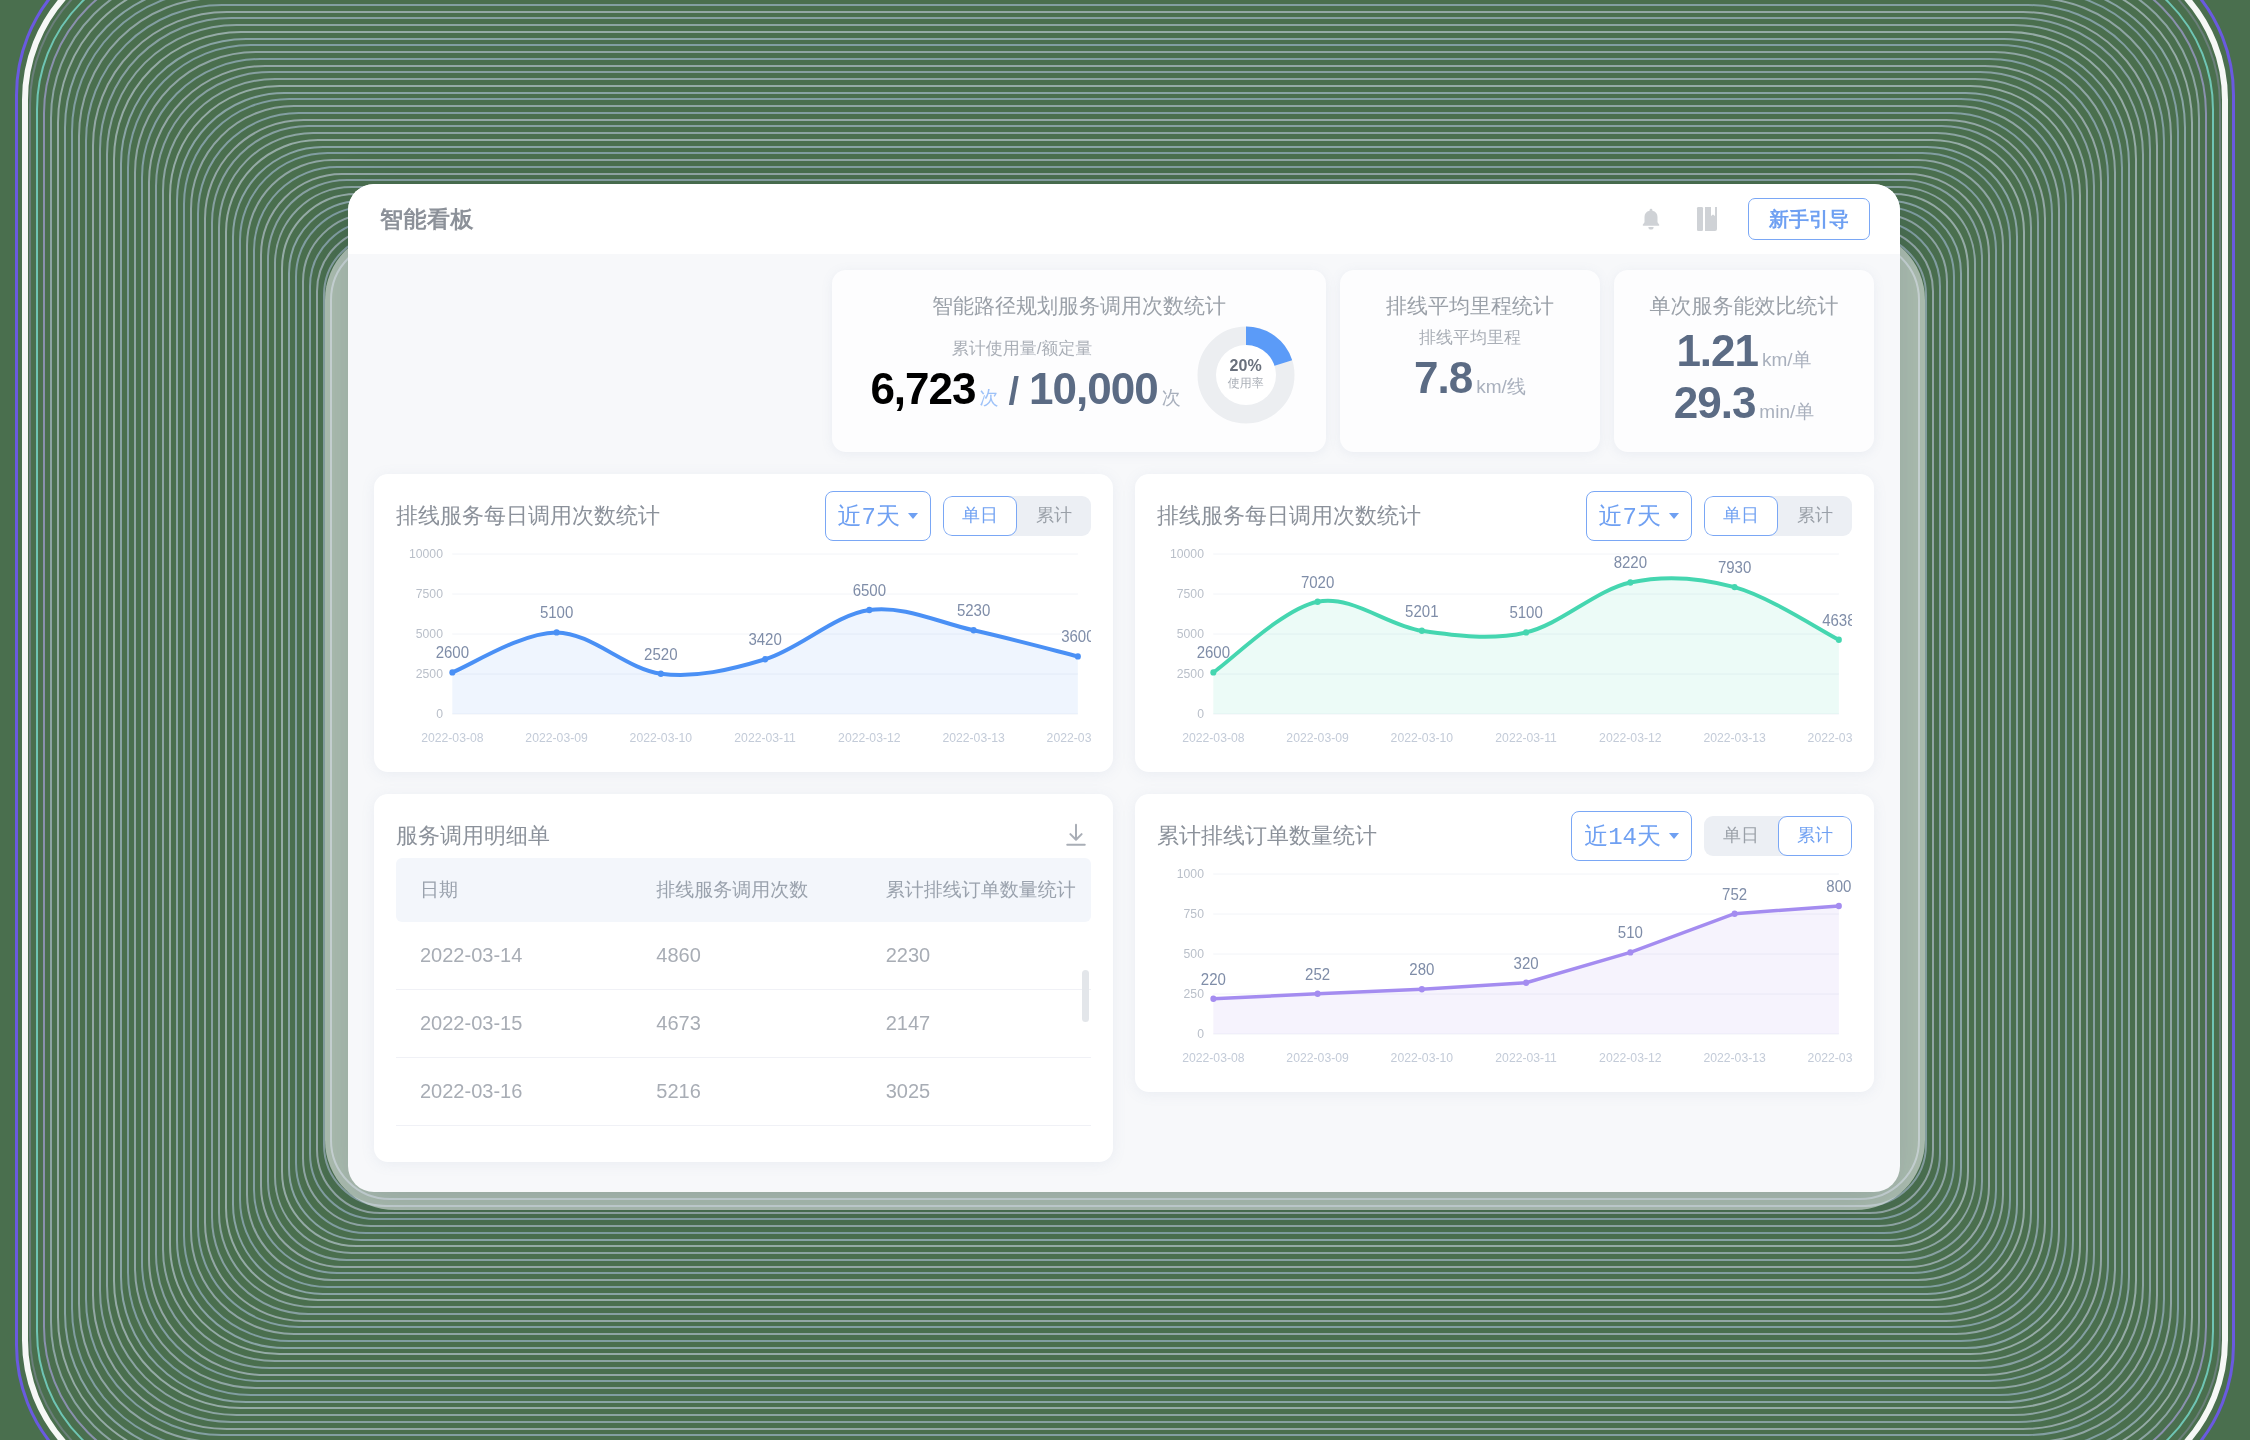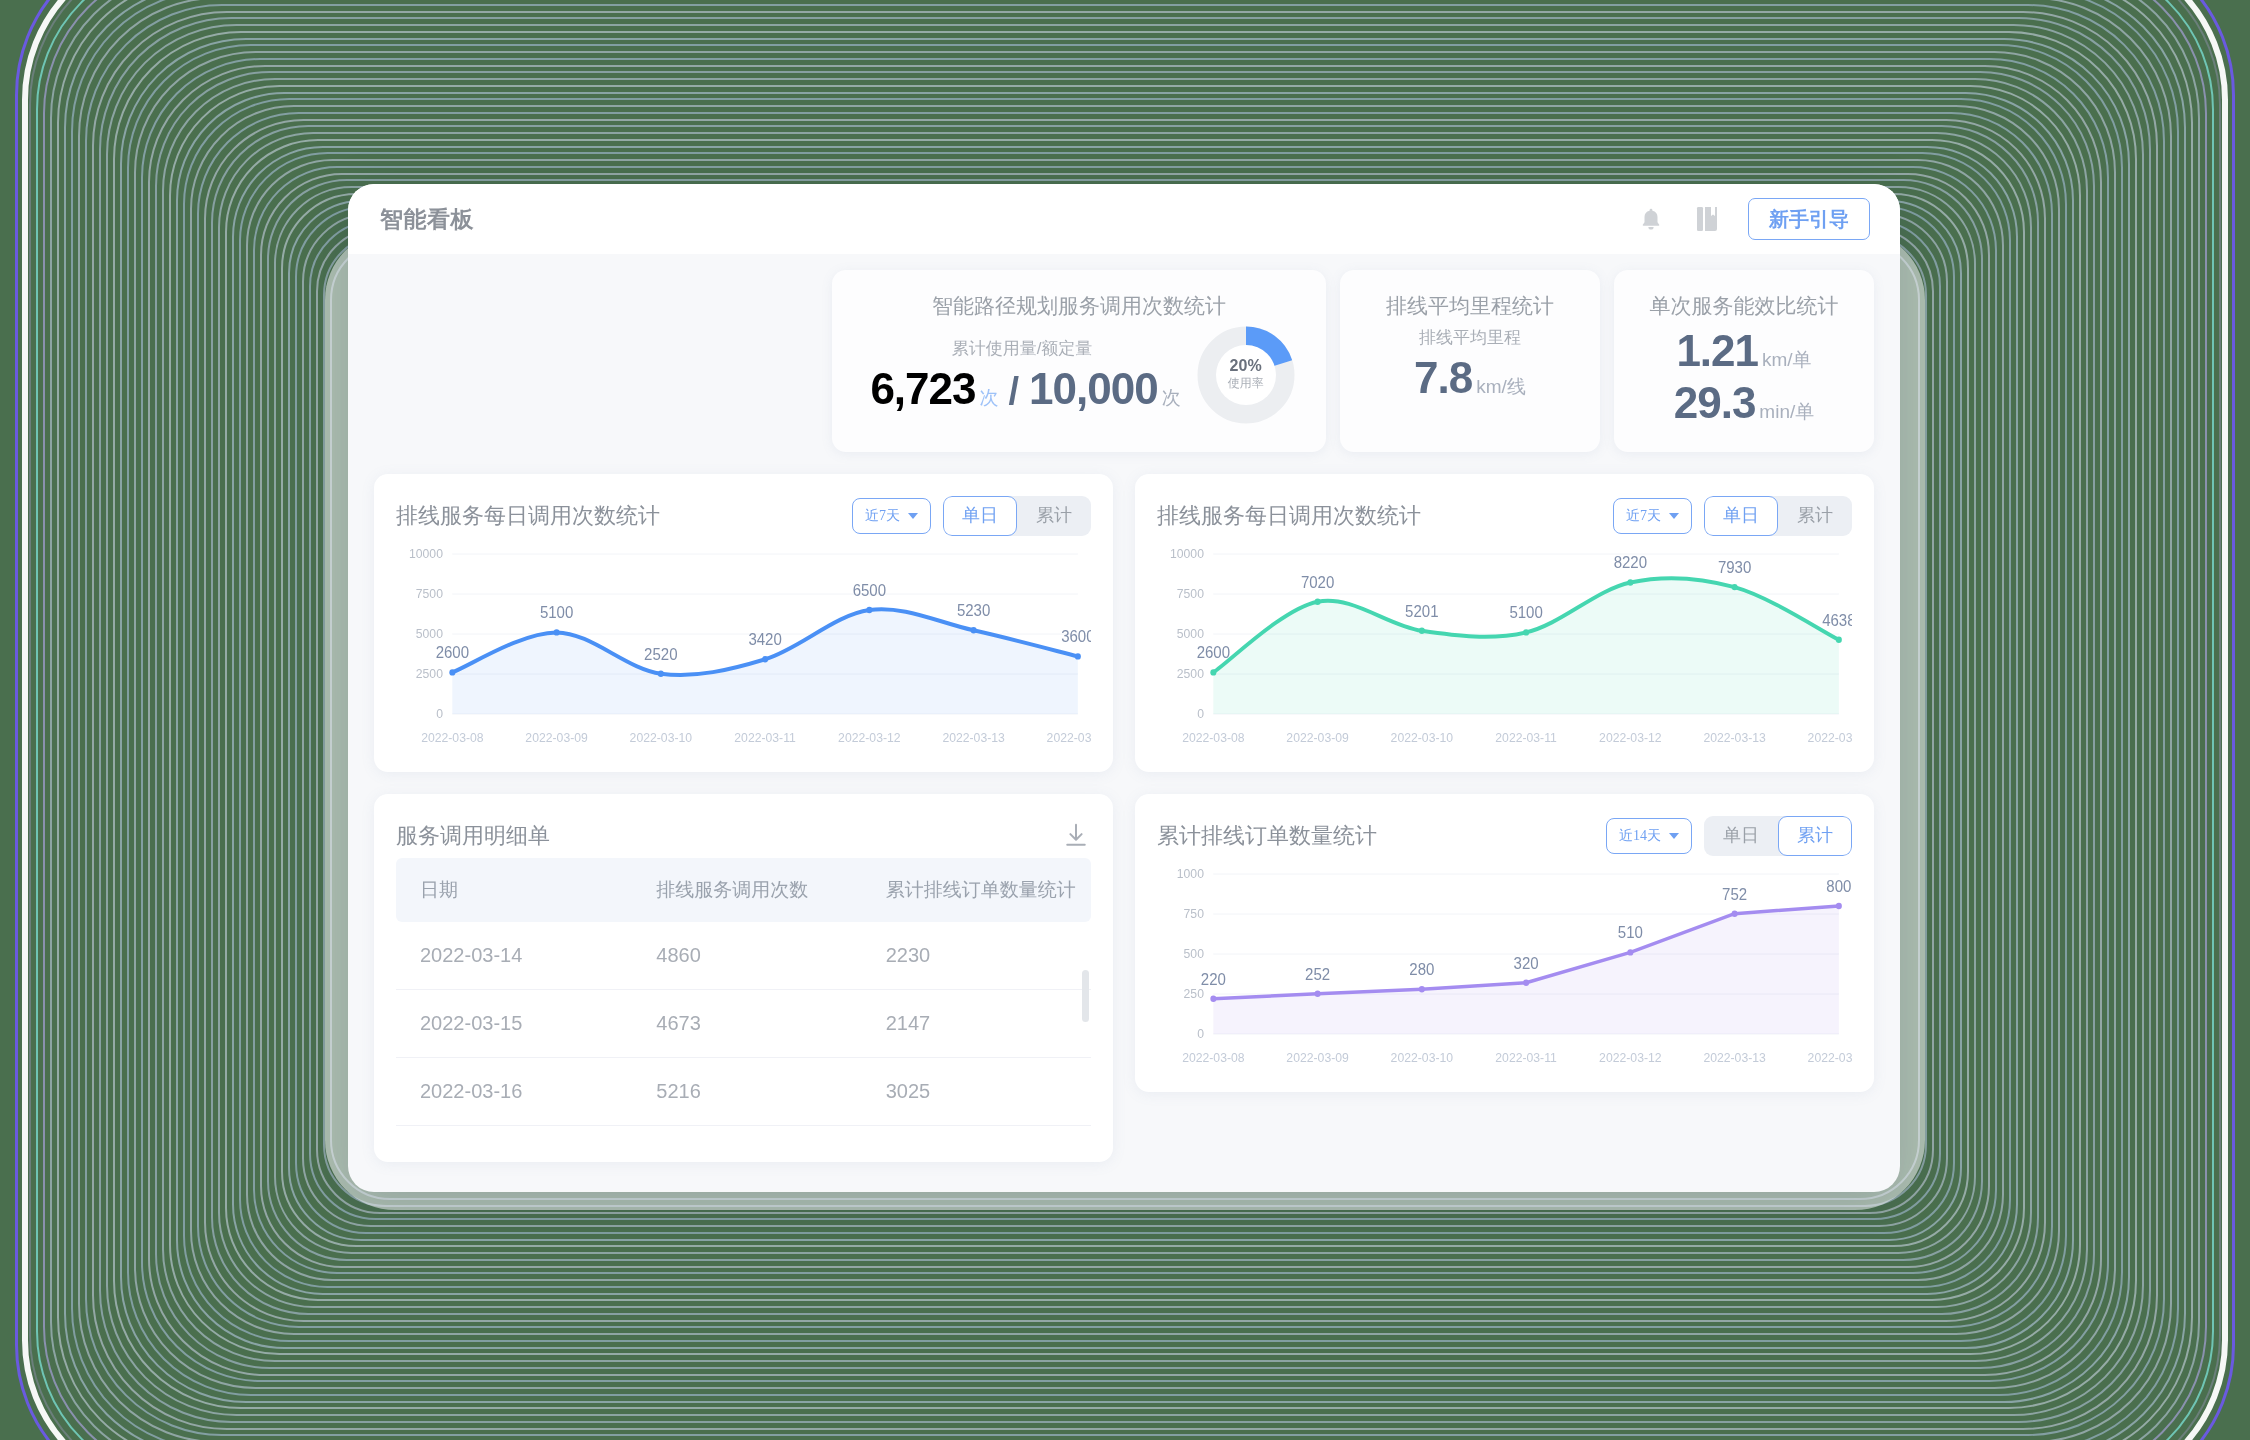--- a/index.html
+++ b/index.html
@@ -86,23 +86,23 @@
     background: #fff; border-radius: 14px;
     box-shadow: 0 2px 14px rgba(120,140,180,.10);
     padding: 20px 22px 12px;
     position: relative;
   }
   .card-head { display: flex; align-items: center; height: 44px; gap: 30px; }
   .card-title { font-size: 22px; color: #8b919a; }
   .head-ctrls { margin-left: auto; display: flex; align-items: center; gap: 12px; }
   .select {
     border: 1.5px solid #7aa7f5; color: #6fa0f2; background: #fff;
-    border-radius: 8px; padding: 8px 12px; font-size: 14px;
+    border-radius: 8px; padding: 8px 12px; font-size: 24px;
     display: flex; align-items: center; gap: 8px; cursor: pointer;
-    font-family: Liberation Serif, serif;
+    font-family: Liberation Mono, monospace;
   }
   .caret { width: 0; height: 0; border-left: 5px solid transparent; border-right: 5px solid transparent; border-top: 6px solid #6fa0f2; }
   .seg { display: flex; background: #eceff4; border-radius: 9px; padding: 0; overflow: hidden; }
   .seg button {
     font-family: inherit; font-size: 18px; padding: 9px 18px; border: 1.5px solid transparent;
     background: transparent; color: #9aa0a8; cursor: pointer; border-radius: 9px; line-height: 1.1;
   }
   .seg button.active { background: #fff; border-color: #7aa7f5; color: #6fa0f2; }
 
   

